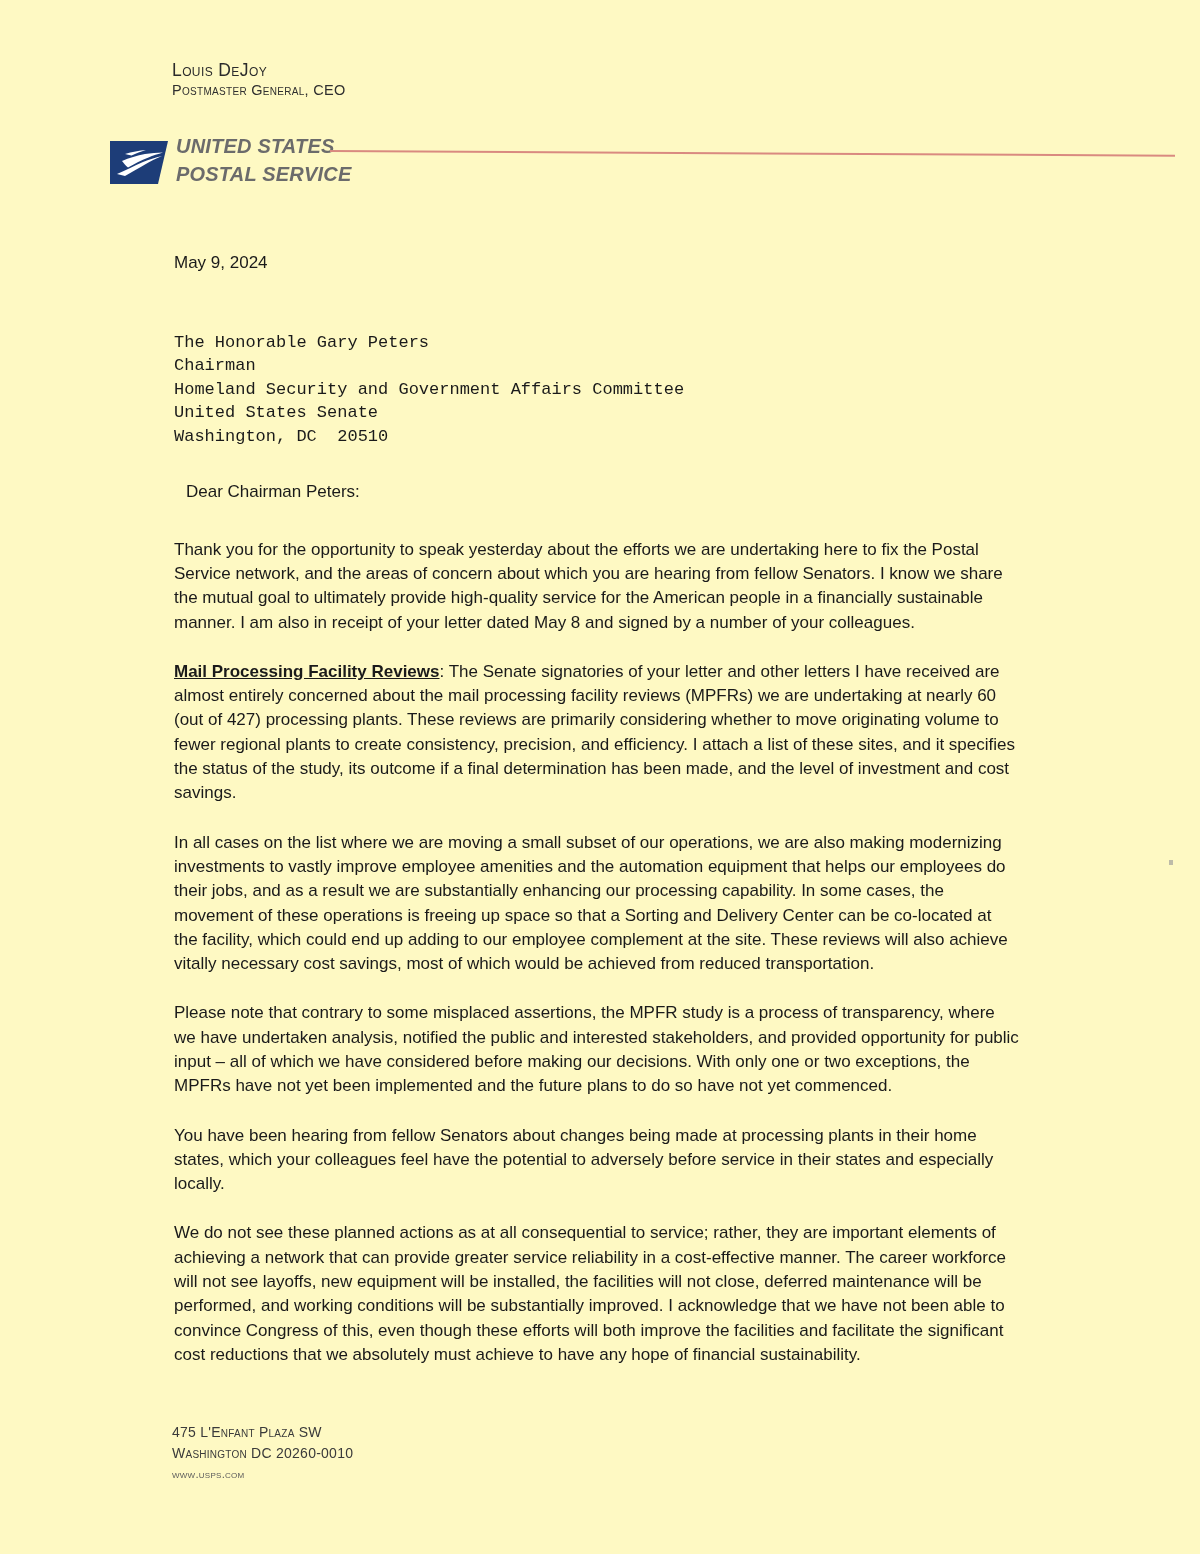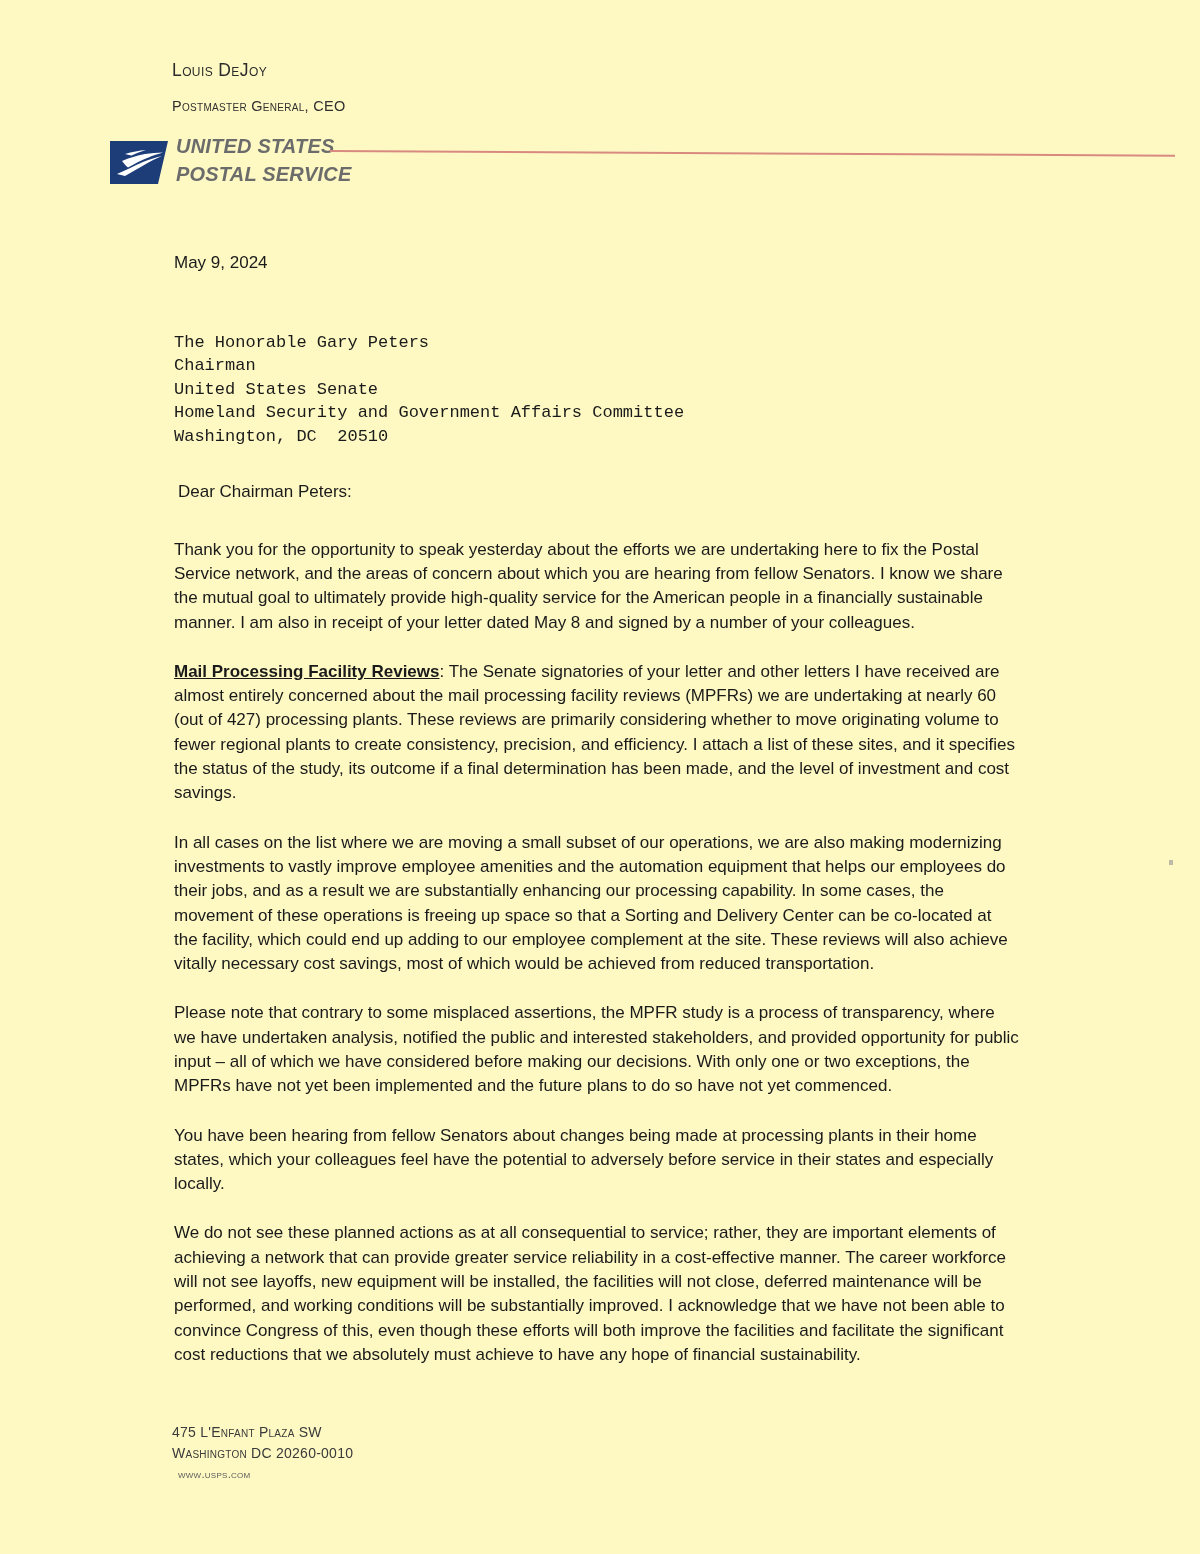--- a/index.html
+++ b/index.html
@@ -29,21 +29,21 @@
     letter-spacing: 0.4px;
     color: #2b2b2b;
     line-height: 1.25;
     white-space: nowrap;
   }
   .lh-title {
     font-size: 14.5px;
     font-variant: small-caps;
     letter-spacing: 0.3px;
     color: #2f2f2f;
-    margin-top: 16px;
+    margin-top: 0;
     white-space: nowrap;
   }
 
   .logo-block {
     position: absolute;
     left: 110px;
     top: 138px;
     display: flex;
     align-items: flex-start;
   }
@@ -99,21 +99,21 @@
     line-height: 1.38;
     margin: 0 0 32px 0;
   }
   .address-block div {
     white-space: pre;
     font-family: Liberation Mono, monospace;
   }
   .salutation {
     font-size: 17px;
     line-height: 1.38;
-    margin: 0 0 34px 4px;
+    margin: 0 0 34px 12px;
   }
   .para {
     font-size: 17px;
     line-height: 1.43;
     margin: 0 0 25px 0;
     text-align: left;
   }
   .para:last-child {
     margin-bottom: 0;
   }
@@ -135,21 +135,20 @@
     font-size: 14px;
     font-variant: small-caps;
     letter-spacing: 0.25px;
     line-height: 1.5;
     white-space: nowrap;
   }
   .footer-line.web {
     font-size: 11.5px;
     color: #5a5a5a;
     margin-top: 2px;
-    margin-left: 6px;
   }
 
   
   .scan-speck {
     position: absolute;
     left: 1169px;
     top: 860px;
     width: 4px;
     height: 5px;
     background: #999;
@@ -183,22 +182,22 @@
 
   <div class="red-rule"></div>
 
   <div class="doc-body">
 
     <p class="date-line">May 9, 2024</p>
 
     <div class="address-block">
       <div>The Honorable Gary Peters</div>
       <div>Chairman</div>
+      <div>Homeland Security and Government Affairs Committee</div>
       <div>United States Senate</div>
-      <div>Homeland Security and Government Affairs Committee</div>
       <div>Washington, DC  20510</div>
     </div>
 
     <p class="salutation">Dear Chairman Peters:</p>
 
     <p class="para">Thank you for the opportunity to speak yesterday about the efforts we are undertaking here to fix the Postal Service network, and the areas of concern about which you are hearing from fellow Senators.  I know we share the mutual goal to ultimately provide high-quality service for the American people in a financially sustainable manner.  I am also in receipt of your letter dated May 8 and signed by a number of your colleagues.</p>
 
     <p class="para"><span class="heading-run">Mail Processing Facility Reviews</span><span>:  The Senate signatories of your letter and other letters I have received are almost entirely concerned about the mail processing facility reviews (MPFRs) we are undertaking at nearly 60 (out of 427) processing plants. These reviews are primarily considering whether to move originating volume to fewer regional plants to create consistency, precision, and efficiency.  I attach a list of these sites, and it specifies the status of the study, its outcome if a final determination has been made, and the level of investment and cost savings.</span></p>
 
     <p class="para">In all cases on the list where we are moving a small subset of our operations, we are also making modernizing investments to vastly improve employee amenities and the automation equipment that helps our employees do their jobs, and as a result we are substantially enhancing our processing capability.  In some cases, the movement of these operations is freeing up space so that a Sorting and Delivery Center can be co-located at the facility, which could end up adding to our employee complement at the site.  These reviews will also achieve vitally necessary cost savings, most of which would be achieved from reduced transportation.</p>

